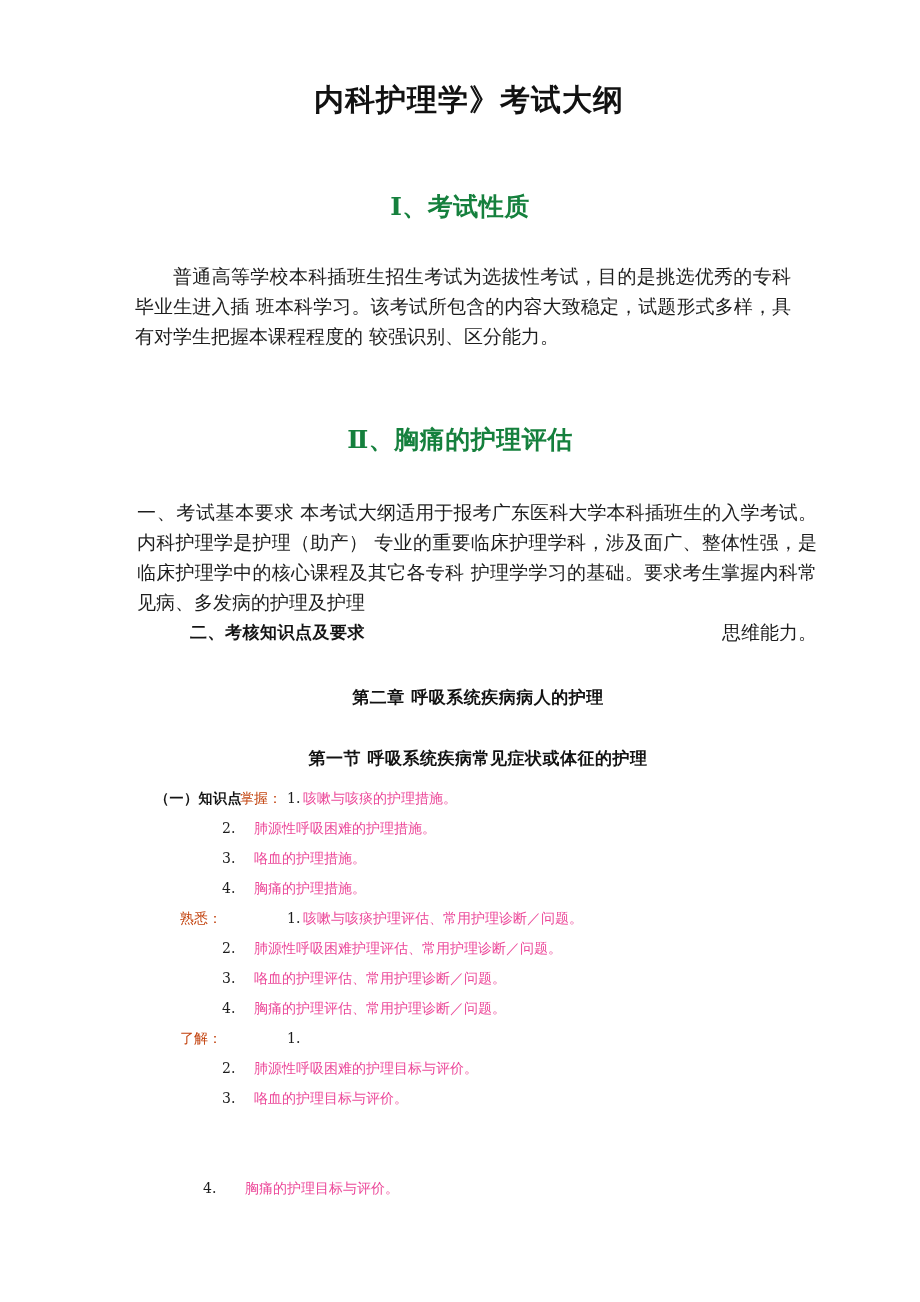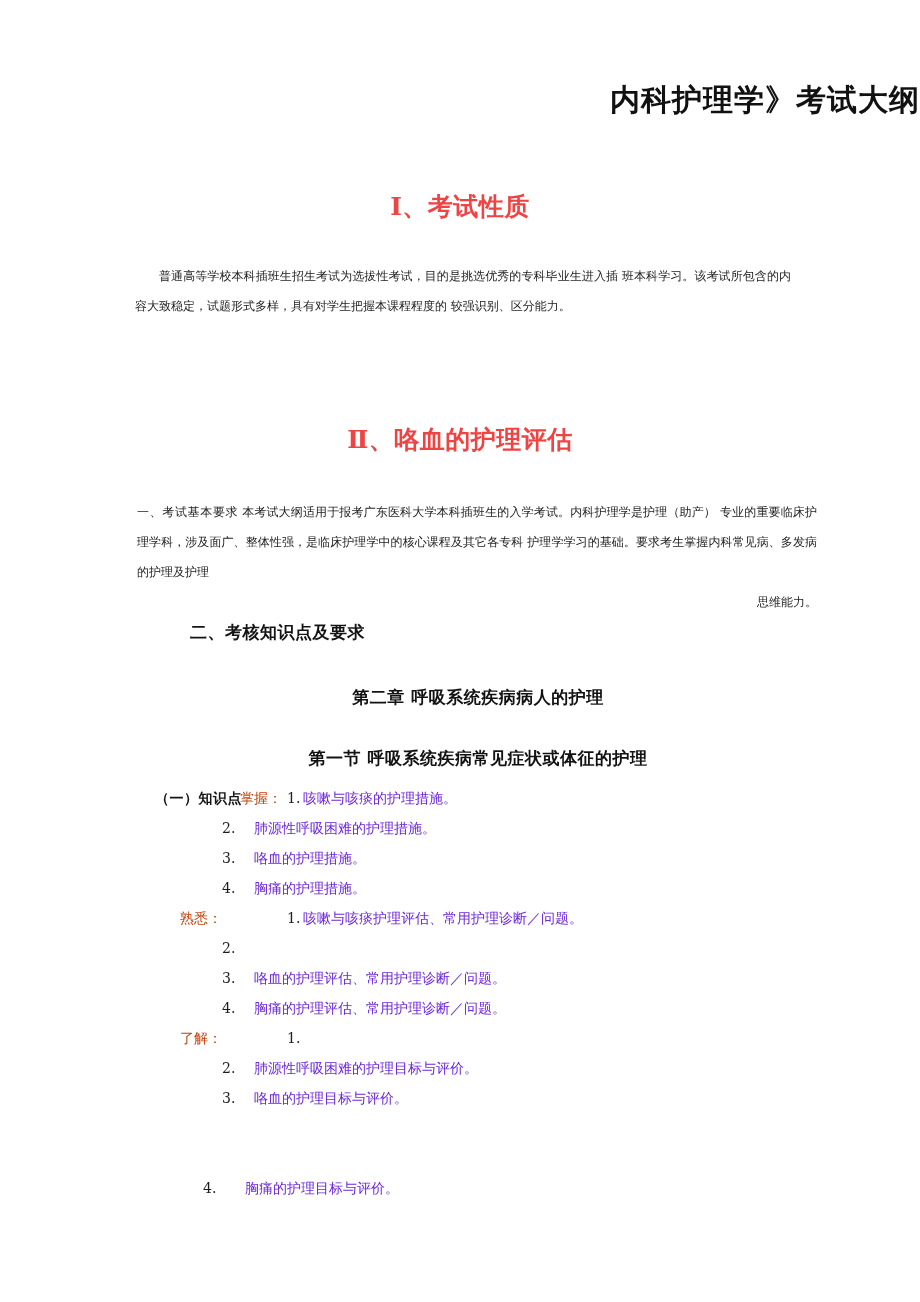--- a/index.html
+++ b/index.html
@@ -22,50 +22,50 @@
     overflow: hidden;
     box-sizing: border-box;
   }
 
   
   .doc-title {
     position: absolute;
     top: 80px;
     left: 0;
     width: 920px;
-    text-align: right;
+    text-align: center;
     font-family: "DejaVu Sans", "Liberation Sans", sans-serif;
     font-weight: 700;
     font-size: 30px;
     letter-spacing: 1px;
     color: #111111;
     padding-left: 18px;
     box-sizing: border-box;
   }
 
   
   .roman-heading {
     position: absolute;
     left: 0;
     width: 920px;
     text-align: center;
     font-family: "DejaVu Serif", "Liberation Serif", serif;
     font-weight: 700;
     font-size: 25px;
     letter-spacing: 0.5px;
-    color: #ef4444;
+    color: #15803d;
     box-sizing: border-box;
   }
   .roman-heading.h-nature { top: 190px; }
   .roman-heading.h-content { top: 423px; }
 
   
   .body-para {
     position: absolute;
-    font-size: 12px;
+    font-size: 19px;
     line-height: 30px;
     text-align: justify;
     text-justify: inter-ideograph;
     color: #1d1d1d;
   }
   .para-nature {
     top: 261px;
     left: 135px;
     width: 656px;
     text-indent: 2em;
@@ -152,38 +152,38 @@
   .item-num {
     position: absolute;
     color: #1d1d1d;
   }
   .item-num.first { left: 287px; }
   .item-num.sub   { left: 222px; width: 24px; }
   .item-num.sub-wide { left: 203px; width: 24px; }
 
   .item-text {
     position: absolute;
-    color: #6d28d9;
+    color: #ec4899;
   }
   .item-text.first { left: 303px; }
   .item-text.sub   { left: 254px; }
   .item-text.sub-wide { left: 245px; }
 </style>
 </head>
 <body>
 
 <div class="page">
 
   <div class="doc-title">内科护理学》考试大纲</div>
 
   <div class="roman-heading h-nature">Ⅰ、考试性质</div>
 
   <div class="body-para para-nature">普通高等学校本科插班生招生考试为选拔性考试，目的是挑选优秀的专科毕业生进入插 班本科学习。该考试所包含的内容大致稳定，试题形式多样，具有对学生把握本课程程度的 较强识别、区分能力。</div>
 
-  <div class="roman-heading h-content">Ⅱ、咯血的护理评估</div>
+  <div class="roman-heading h-content">Ⅱ、胸痛的护理评估</div>
 
   <div class="body-para para-basic-req">
     <span class="lead-label">一、考试基本要求</span><span>&nbsp;</span><span>本考试大纲适用于报考广东医科大学本科插班生的入学考试。内科护理学是护理（助产） 专业的重要临床护理学科，涉及面广、整体性强，是临床护理学中的核心课程及其它各专科 护理学学习的基础。要求考生掌握内科常见病、多发病的护理及护理</span>
     <span class="tail-line">思维能力。</span>
   </div>
 
   <div class="subsection-label">二、考核知识点及要求</div>
 
   <div class="centered-heading chapter-heading">第二章  呼吸系统疾病病人的护理</div>
 
@@ -210,20 +210,21 @@
       <span class="item-text sub">胸痛的护理措施。</span>
     </div>
 
     <div class="outline-row">
       <span class="level-label standalone">熟悉：</span>
       <span class="item-num first">1.</span>
       <span class="item-text first">咳嗽与咳痰护理评估、常用护理诊断／问题。</span>
     </div>
     <div class="outline-row">
       <span class="item-num sub">2.</span>
+      <span class="item-text sub">肺源性呼吸困难护理评估、常用护理诊断／问题。</span>
     </div>
     <div class="outline-row">
       <span class="item-num sub">3.</span>
       <span class="item-text sub">咯血的护理评估、常用护理诊断／问题。</span>
     </div>
     <div class="outline-row">
       <span class="item-num sub">4.</span>
       <span class="item-text sub">胸痛的护理评估、常用护理诊断／问题。</span>
     </div>
 

